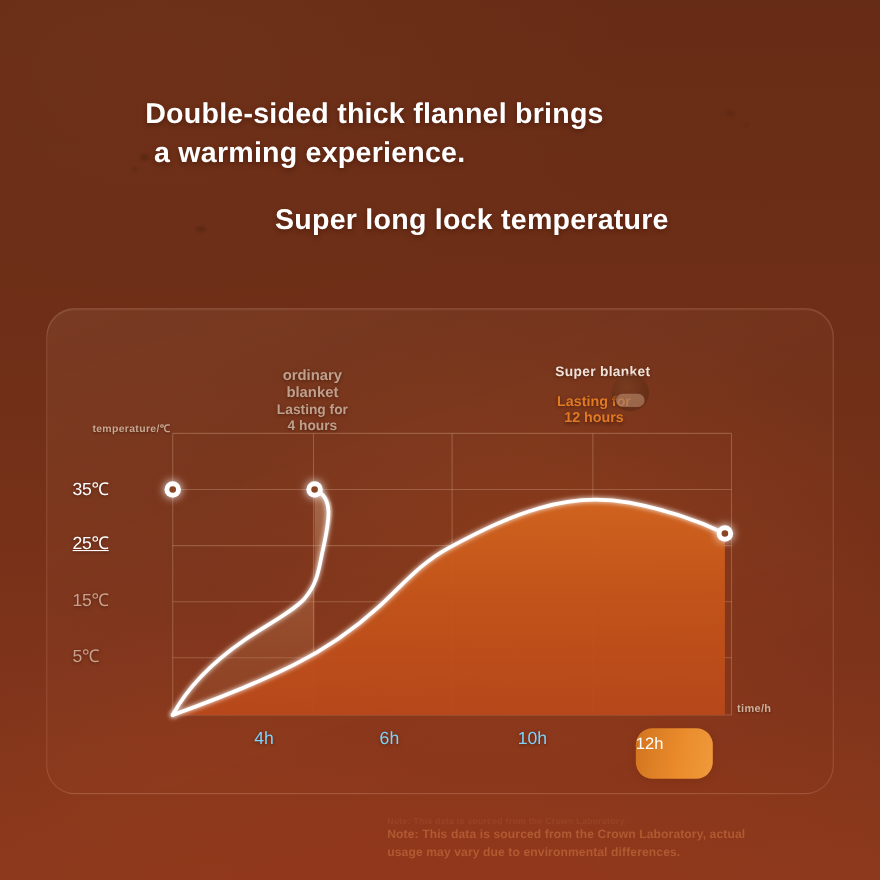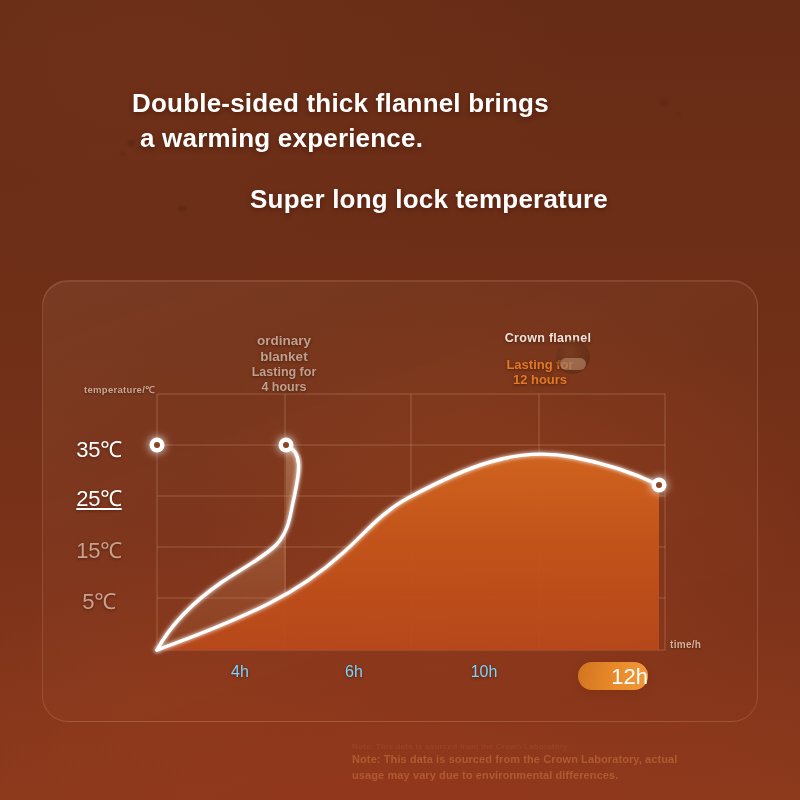--- a/index.html
+++ b/index.html
@@ -50,36 +50,36 @@
   #chart-svg{ position:absolute; left:0; top:0; }
 
   .axis-cap{
     position:absolute; color:#c9a893; font-size:9.5px; font-weight:bold;
     letter-spacing:.3px; text-shadow:0 1px 2px rgba(50,15,5,.5);
   }
   #ylabel{ left:84px; top:383px; }
   #xlabel{ left:670px; top:639px; font-size:10px; color:#cfb09b; }
 
   .ytick{
-    position:absolute; text-align:center; width:66px;
-    font-size:22px; letter-spacing:-.3px;
+    position:absolute; text-align:left; width:66px;
+    font-size:16px; letter-spacing:-.3px;
     text-shadow:0 1px 3px rgba(50,15,5,.55);
   }
   .ytick.bright{ color:#ffffff; }
   .ytick.dim{ color:#c9a08c; }
 
   .xtick{
     position:absolute; color:#7dd3fc; font-size:16px; text-align:center;
     width:64px; text-shadow:0 1px 3px rgba(50,15,5,.55);
   }
   #xtick-12h{
-    position:absolute; left:578px; top:662px; width:70px; height:28px;
+    position:absolute; left:578px; top:662px; width:70px; height:46px;
     border-radius:15px;
     background:linear-gradient(100deg,#d2741f 0%, #e98b2b 55%, #f09a3c 100%);
-    color:#fff; font-size:22px; line-height:30px; text-align:right;
+    color:#fff; font-size:15px; line-height:30px; text-align:left;
     box-shadow:0 2px 7px rgba(120,45,10,.45);
   }
 
   
   .anno{ position:absolute; font-weight:bold; line-height:1.18;
          text-shadow:0 1px 3px rgba(50,15,5,.6); }
   #anno-ordinary{
     left:228px; top:333px; width:112px; color:#bfa08d; font-size:13.5px; text-align:center;
   }
   #anno-ordinary .sub{ font-size:12.5px; }
@@ -221,21 +221,21 @@
   <div class="xtick" style="left:452px;top:663px;">10h</div>
   <div id="xtick-12h">12h</div>
 
   <div class="anno" id="anno-ordinary">
     <div>ordinary</div>
     <div>blanket</div>
     <div class="sub">Lasting for</div>
     <div class="sub">4 hours</div>
   </div>
 
-  <div class="anno" id="anno-crown-title">Crown flannel</div>
+  <div class="anno" id="anno-crown-title">Super blanket</div>
   <div class="anno" id="anno-crown-sub">
     <div>Lasting for</div>
     <div>12 hours</div>
   </div>
   <div id="blanket-blob"></div>
 </div>
 
 <div id="footnote-ghost">Note: This data is sourced from the Crown Laboratory</div>
 <div id="footnote">
   <div>Note: This data is sourced from the Crown Laboratory, actual</div>

